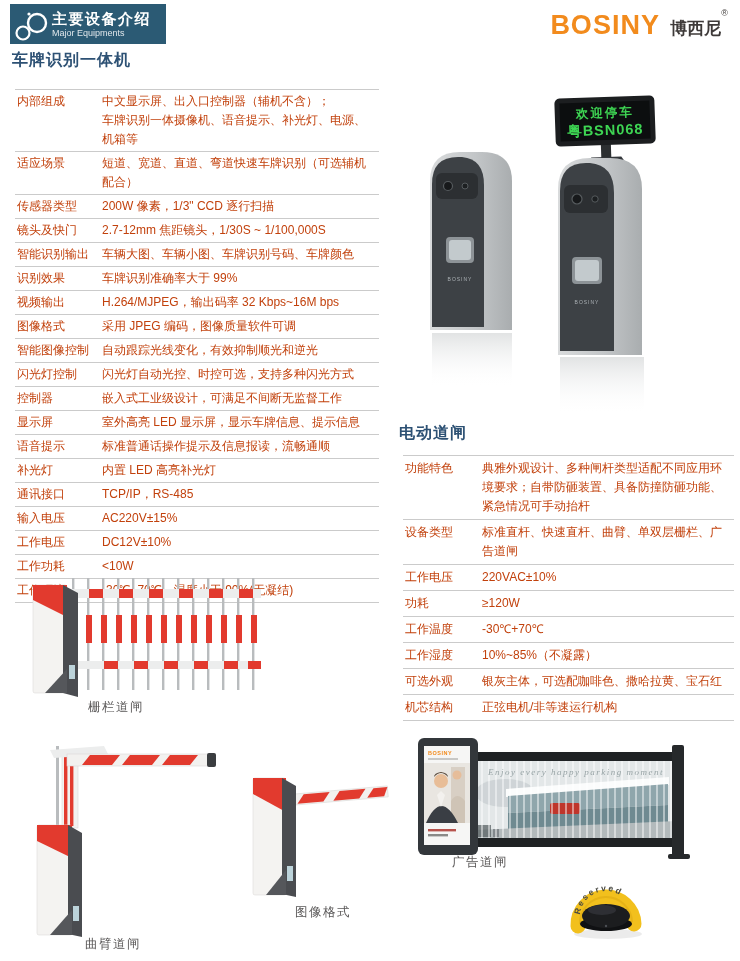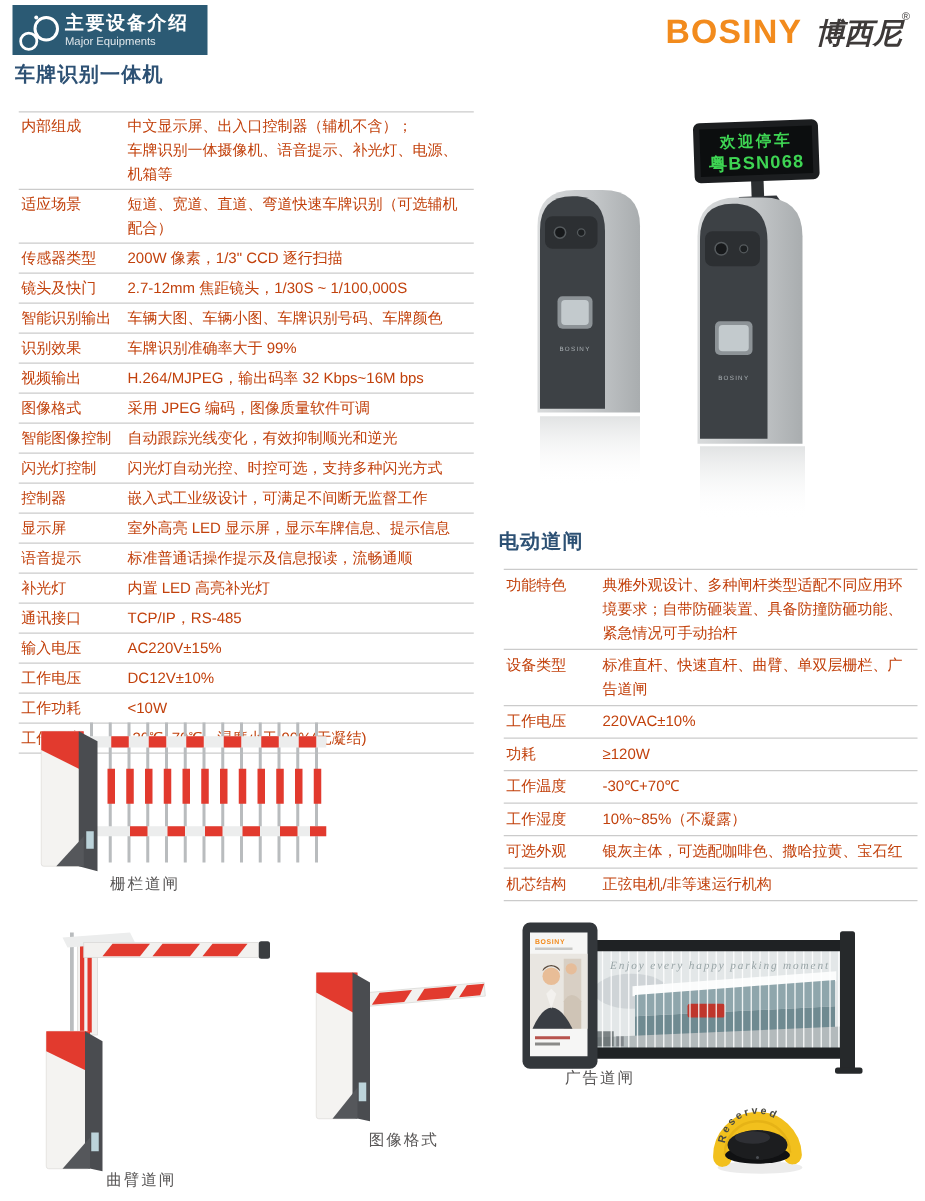--- a/index.html
+++ b/index.html
@@ -8,21 +8,21 @@
 
   
   .badge { position:absolute; left:10px; top:4px; width:156px; height:40px;
            background:#2b5a74; display:flex; align-items:center; }
   .badge-icon { position:absolute; left:2px; top:2px; }
   .badge-text { margin-left:42px; color:#ffffff; }
   .badge-cn { font-size:15px; font-weight:bold; letter-spacing:1.5px; line-height:18px; }
   .badge-en { font-size:9px; opacity:.85; line-height:11px; }
   .logo { position:absolute; right:12px; top:8px; white-space:nowrap; }
   .logo-en { font-size:27px; font-weight:bold; color:#f28b1d; letter-spacing:1px; }
-  .logo-cn { font-size:23px; font-weight:bold; color:#3e3a39; margin-left:6px;font-style:italic; }
+  .logo-cn { font-size:17px; font-weight:bold; color:#3e3a39; margin-left:6px; }
   .logo-reg { font-size:9px; color:#3e3a39; vertical-align:18px; }
 
   .sec-title { position:absolute; font-size:16px; font-weight:bold; color:#2d5174; letter-spacing:1px; }
   .t-lpr { left:12px; top:50px; }
   .t-gate { left:399px; top:423px; }
 
   
   .spec { position:absolute; font-size:12px; color:#c2410c; border-top:1px solid #cbcbcb; }
   .spec-lpr { left:15px; top:89px; width:364px; }
   .spec-gate { left:403px; top:455px; width:331px; }

